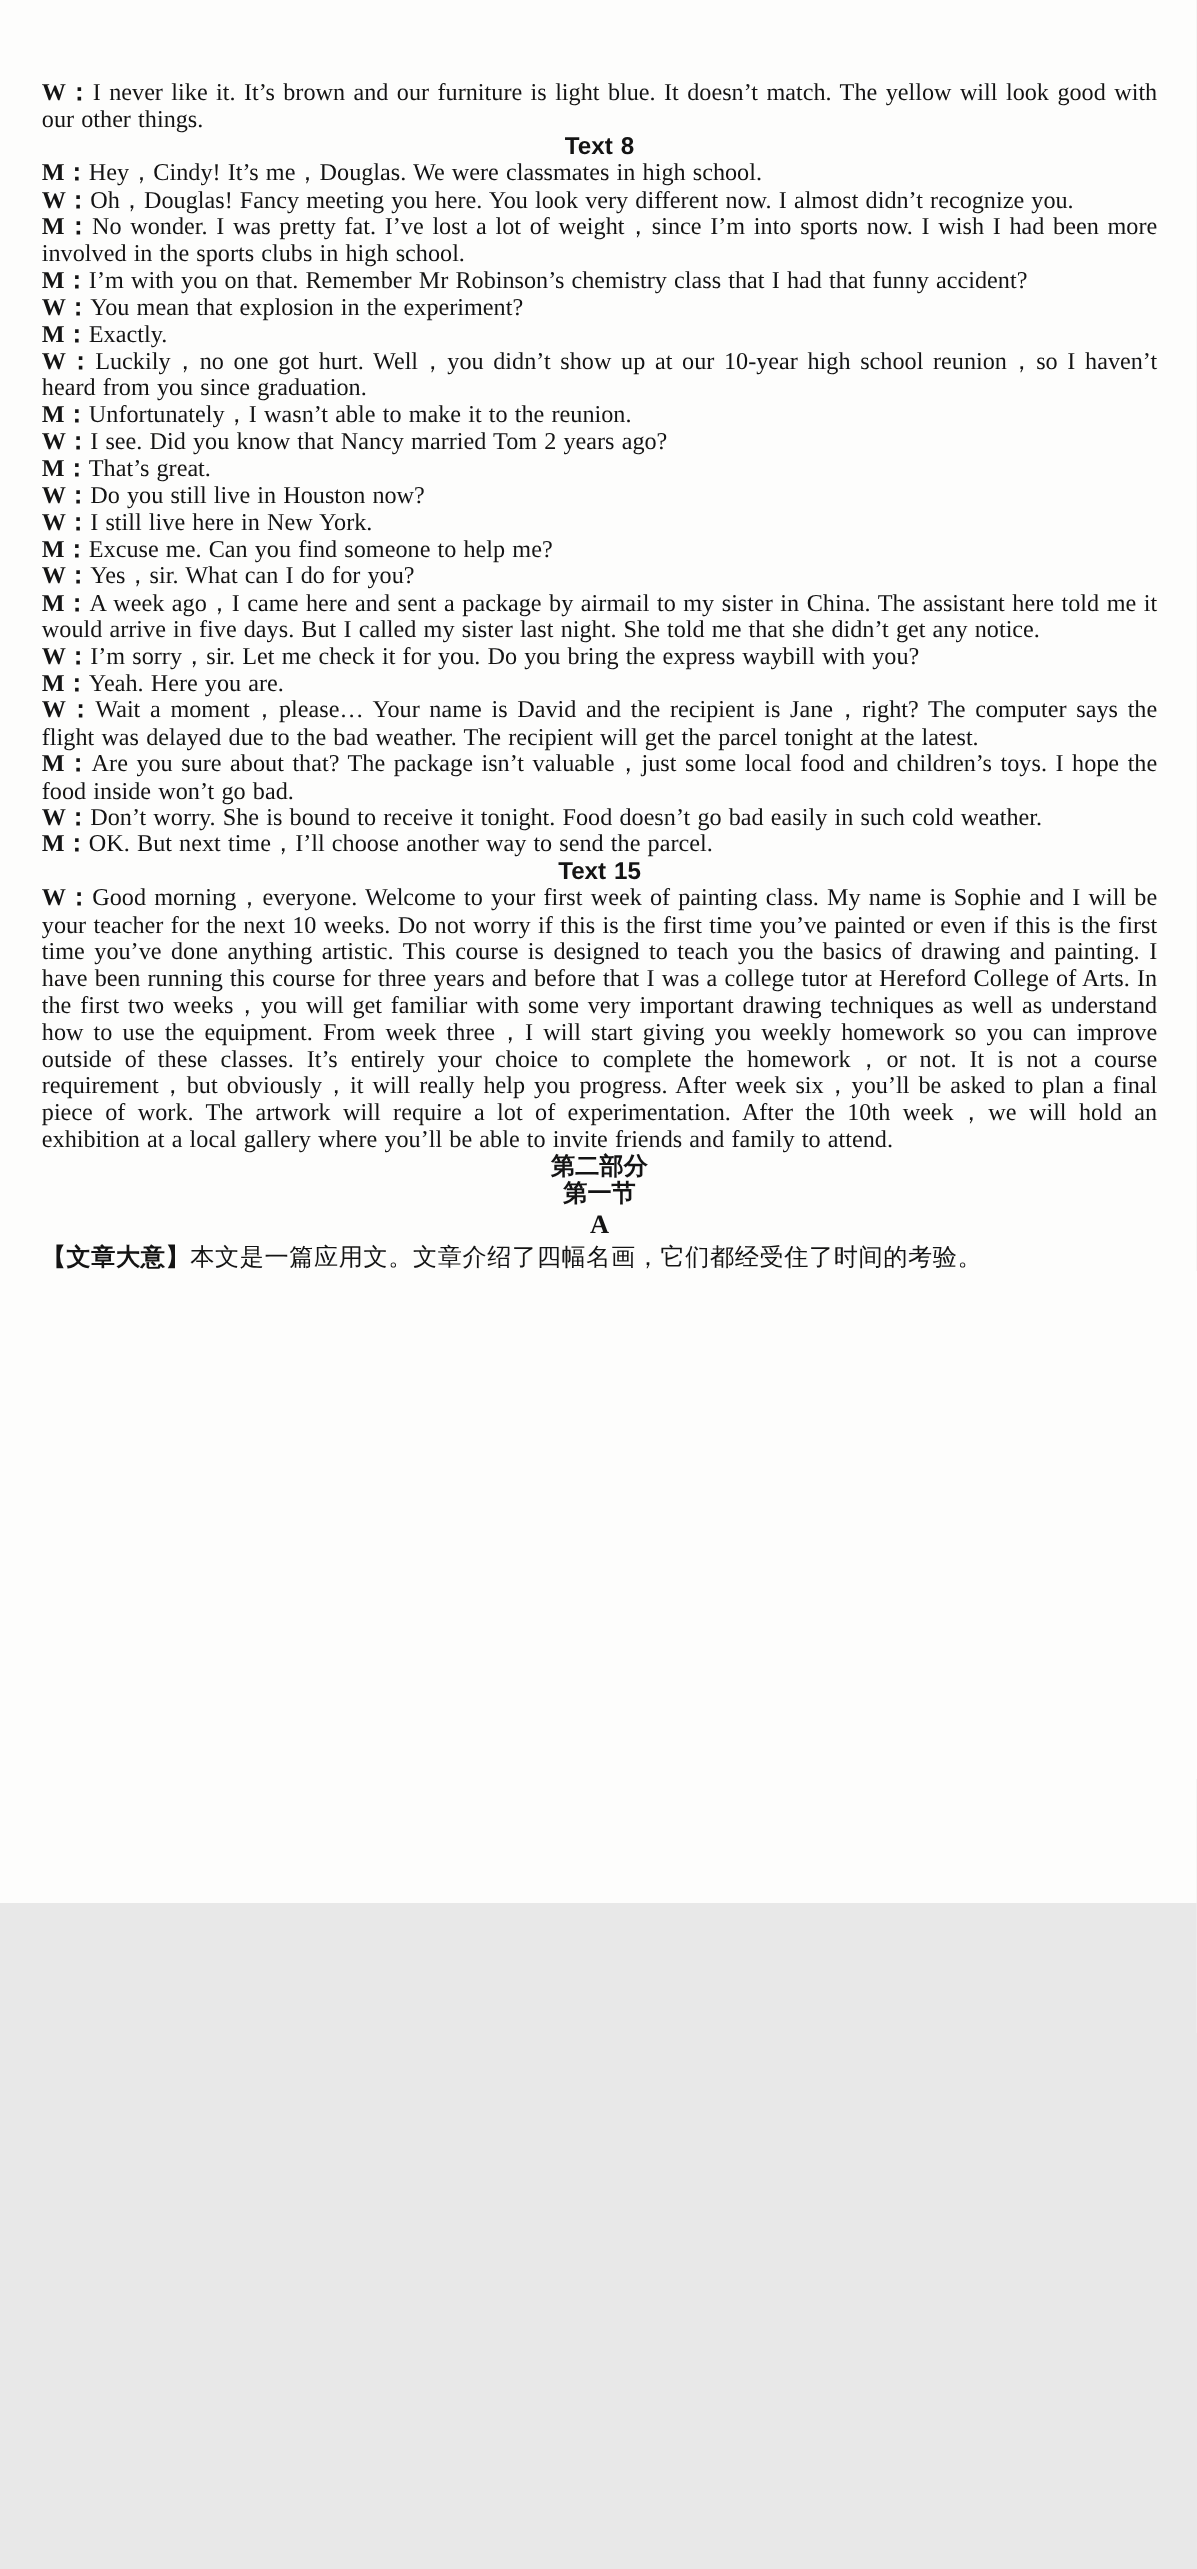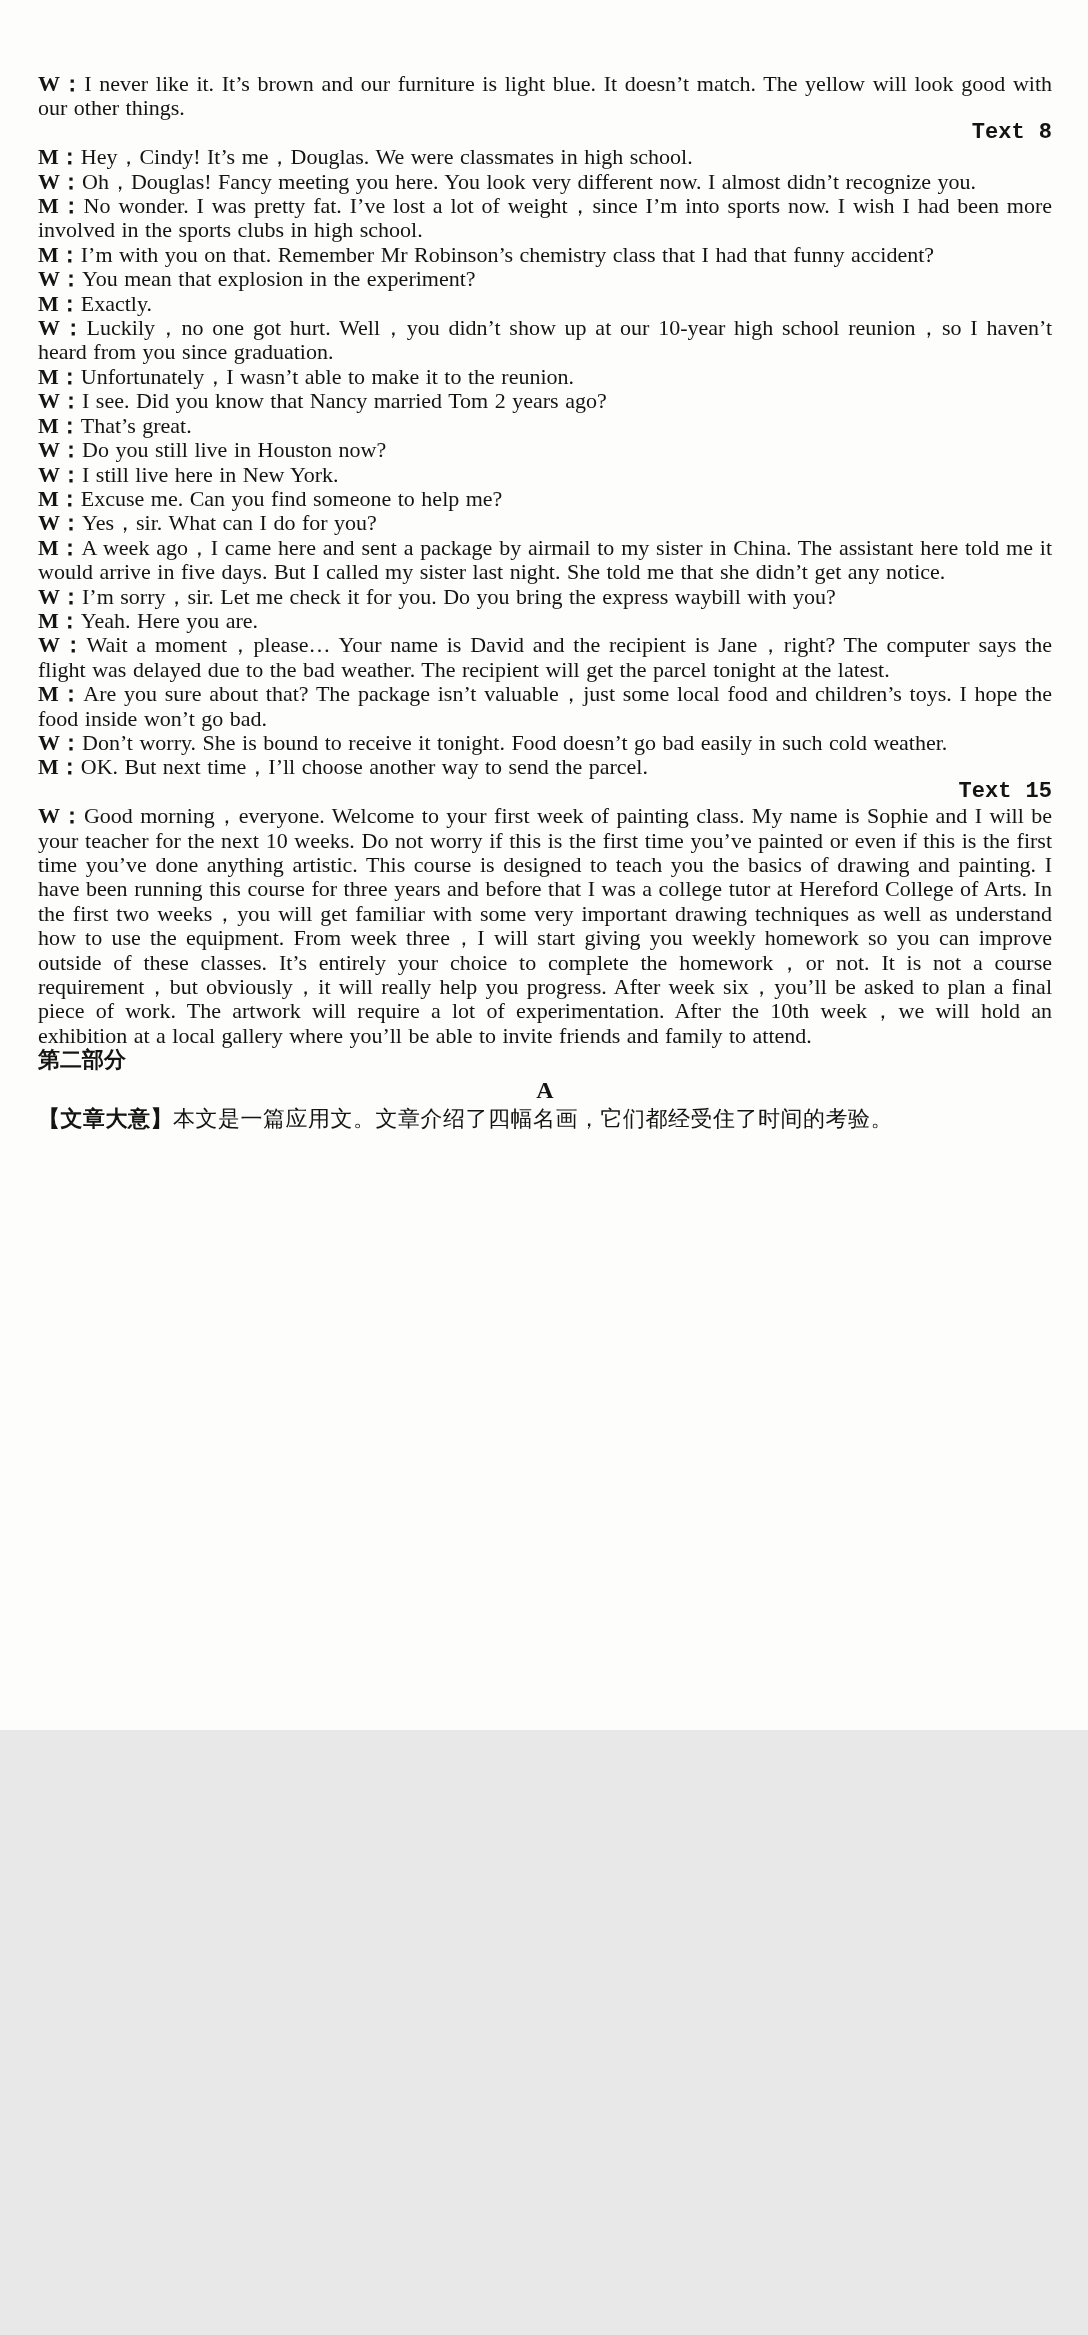--- a/index.html
+++ b/index.html
@@ -24,26 +24,26 @@
     font-size: 22px;
     line-height: 24.4px;
     text-align: justify;
     word-spacing: 1px;
   }
   .block.dialogue b {
     font-weight: bold;
   }
   .block.heading {
     font-weight: bold;
-    text-align: right;
-    font-family: Liberation Mono, monospace;
+    text-align: center;
+    font-family: Liberation Sans, sans-serif;
   }
   .block.heading_cn {
     font-weight: bold;
-    text-align: left;
+    text-align: center;
     font-family: "Liberation Sans", "DejaVu Sans", sans-serif;
     font-size: 22px;
   }
   .block.center_heading {
     text-align: center;
     font-weight: bold;
     font-size: 24px;
     margin: 5px 0 5px 0;
   }
   .block.labeled .label-cn {
@@ -78,16 +78,17 @@
       <p class="block dialogue"><b>M：</b>A week ago，I came here and sent a package by airmail to my sister in China. The assistant here told me it would arrive in five days. But I called my sister last night. She told me that she didn’t get any notice.</p>
       <p class="block dialogue"><b>W：</b>I’m sorry，sir. Let me check it for you. Do you bring the express waybill with you?</p>
       <p class="block dialogue"><b>M：</b>Yeah. Here you are.</p>
       <p class="block dialogue"><b>W：</b>Wait a moment，please… Your name is David and the recipient is Jane，right? The computer says the flight was delayed due to the bad weather. The recipient will get the parcel tonight at the latest.</p>
       <p class="block dialogue"><b>M：</b>Are you sure about that? The package isn’t valuable，just some local food and children’s toys. I hope the food inside won’t go bad.</p>
       <p class="block dialogue"><b>W：</b>Don’t worry. She is bound to receive it tonight. Food doesn’t go bad easily in such cold weather.</p>
       <p class="block dialogue"><b>M：</b>OK. But next time，I’ll choose another way to send the parcel.</p>
       <p class="block heading">Text 15</p>
       <p class="block dialogue"><b>W：</b>Good morning，everyone. Welcome to your first week of painting class. My name is Sophie and I will be your teacher for the next 10 weeks. Do not worry if this is the first time you’ve painted or even if this is the first time you’ve done anything artistic. This course is designed to teach you the basics of drawing and painting. I have been running this course for three years and before that I was a college tutor at Hereford College of Arts. In the first two weeks，you will get familiar with some very important drawing techniques as well as understand how to use the equipment. From week three，I will start giving you weekly homework so you can improve outside of these classes. It’s entirely your choice to complete the homework，or not. It is not a course requirement，but obviously，it will really help you progress. After week six，you’ll be asked to plan a final piece of work. The artwork will require a lot of experimentation. After the 10th week，we will hold an exhibition at a local gallery where you’ll be able to invite friends and family to attend.</p>
       <p class="block heading_cn">第二部分</p>
+      <p class="block heading_cn">第一节</p>
       <p class="block center_heading">A</p>
       <p class="block labeled"><b class="label-cn">【文章大意】</b>本文是一篇应用文。文章介绍了四幅名画，它们都经受住了时间的考验。</p>
     </div>
 </div>
 
 </body></html>

